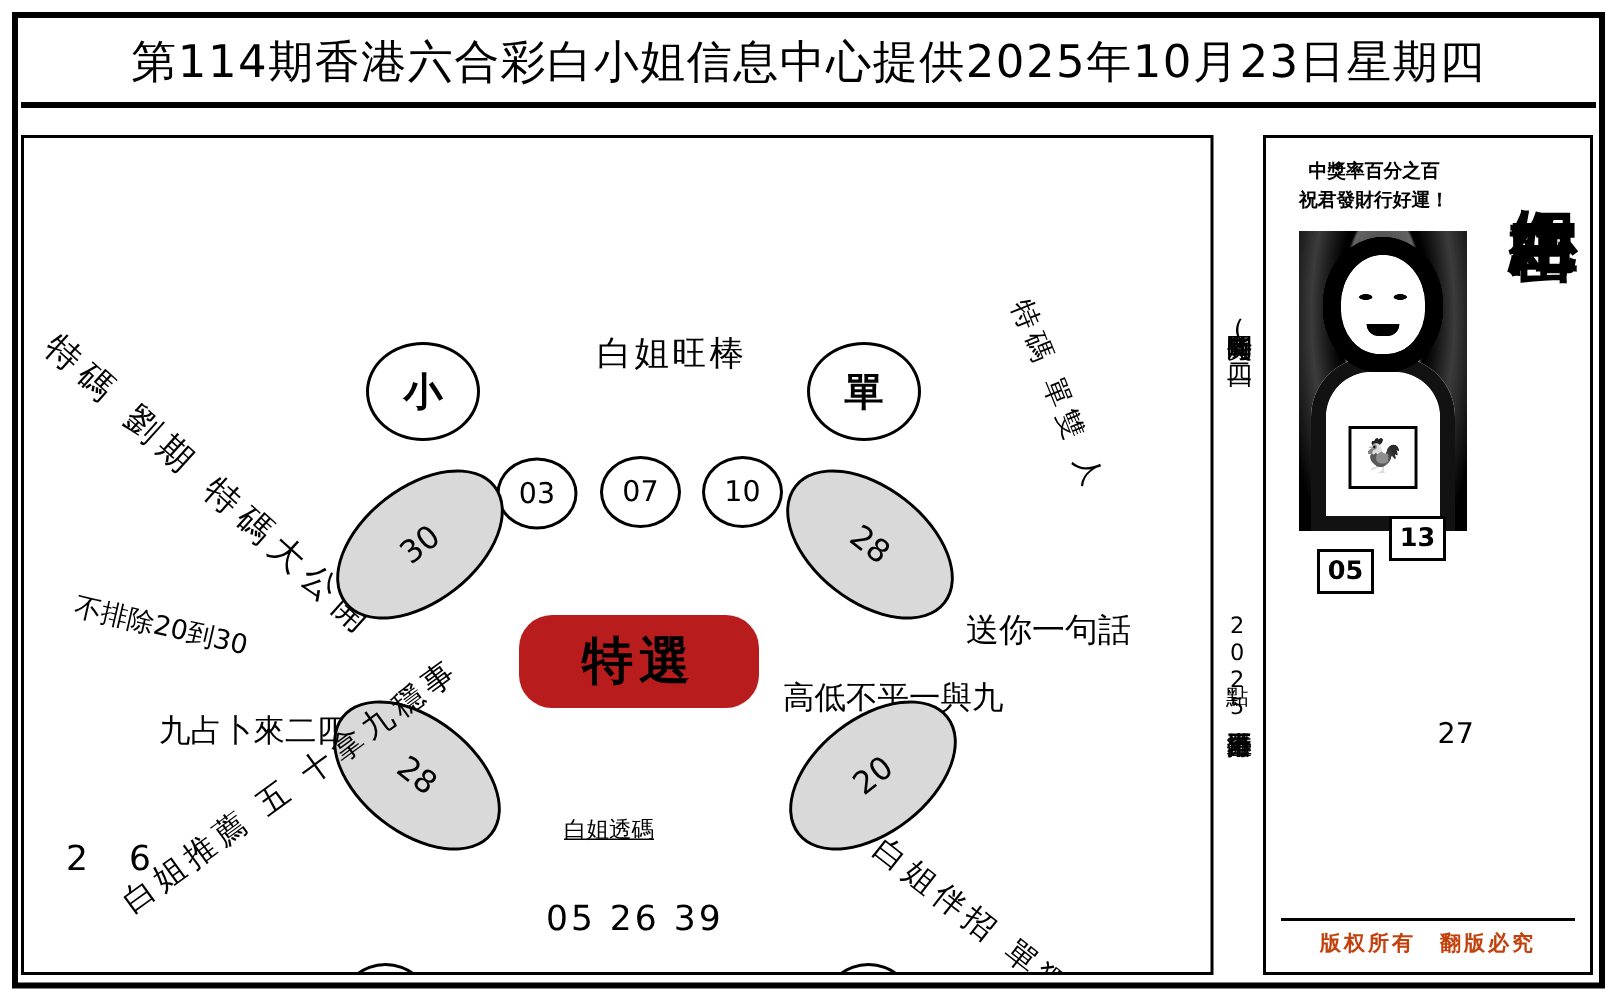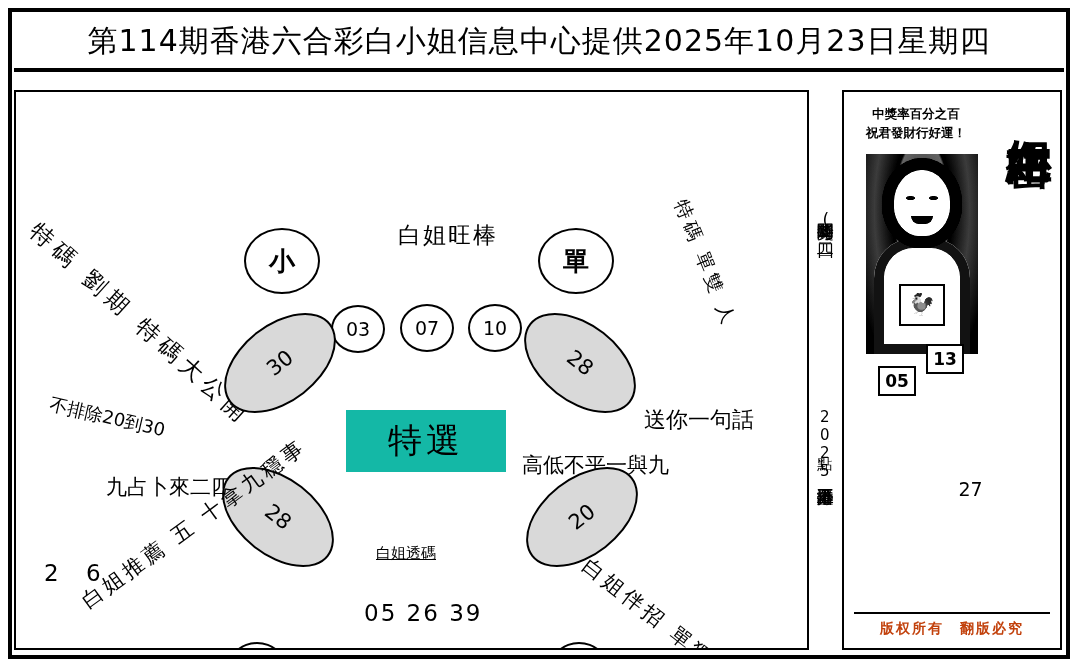--- a/index.html
+++ b/index.html
@@ -118,23 +118,23 @@
     background:#d9d9d9;display:flex;align-items:center;justify-content:center;
     font-size:21px;color:#000;
   }
   
   .lbl{
     position:absolute;color:#000;white-space:nowrap;
     font-family:"DejaVu Sans","Liberation Sans",sans-serif;
   }
   .rot{transform-origin:left top;}
   .center-box{
-    position:absolute;background:#14b8a6;
-    display:flex;align-items:center;justify-content:center;
-    font-size:34px;font-weight:normal;letter-spacing:4px;color:#000;
+    position:absolute;background:#b91c1c;
+    display:flex;align-items:center;justify-content:center;
+    font-size:34px;font-weight:bold;letter-spacing:4px;color:#000;border-radius:22px;
   }
 </style>
 </head>
 <body>
 
 <div id="page">
 
   <div class="outer-frame"></div>
 
   <div class="header">

